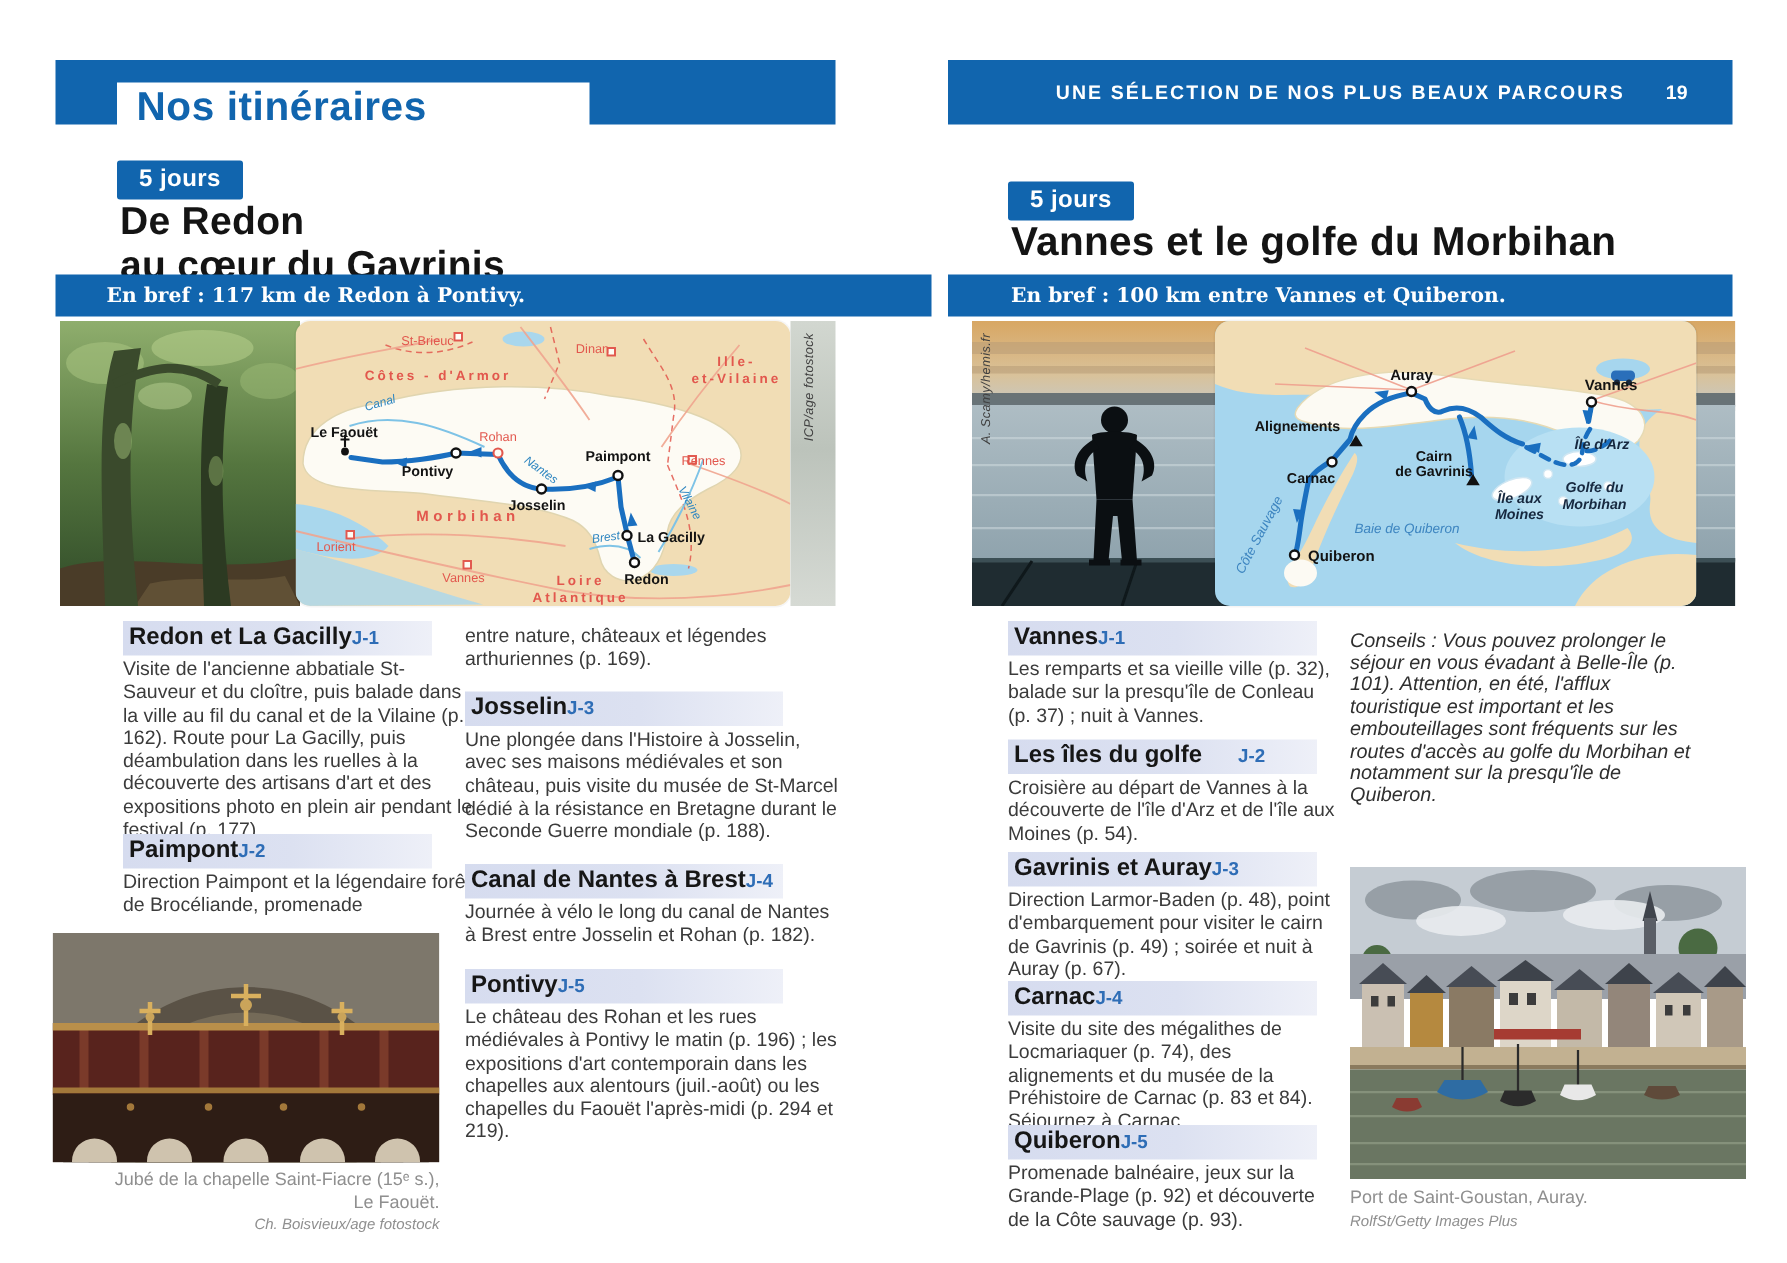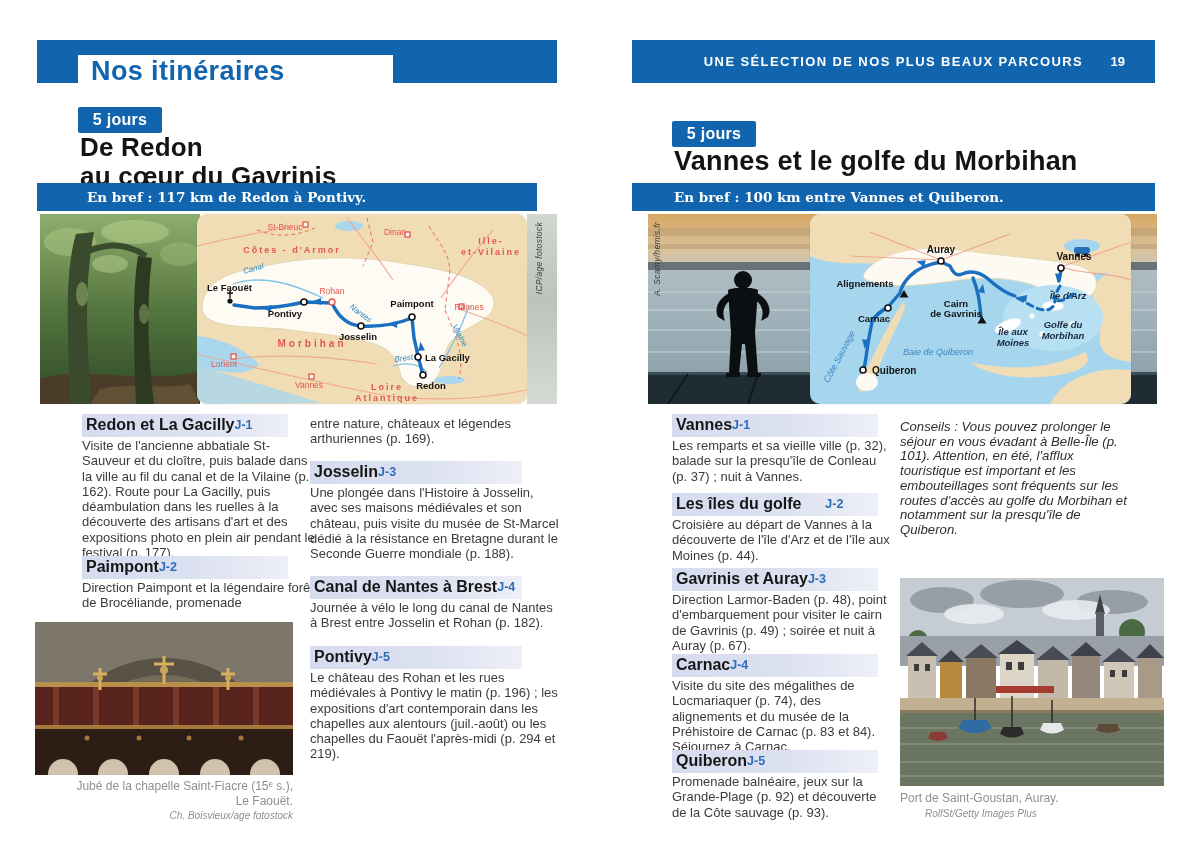--- a/index.html
+++ b/index.html
@@ -20,21 +20,21 @@
   
   .sec-head{position:absolute;display:flex;justify-content:flex-start;align-items:center;
             background:linear-gradient(90deg,#d6dcef 0%,#dce1f1 55%,#eef0f8 100%);
             padding:2px 6px 3px 4px;box-sizing:border-box;}
   .sec-title{font-size:16px;font-weight:800;color:#161616;}
   .sec-day{font-size:12.5px;font-weight:700;color:#2e6db6;}
   .sec-body{position:absolute;font-size:13px;line-height:15.3px;color:#3b3b3b;margin:0;}
   .advice{position:absolute;font-size:13.2px;line-height:14.7px;color:#2f2f2f;font-style:italic;margin:0;}
   
   .caption{position:absolute;color:#8f8f8f;font-size:12px;line-height:14.5px;}
-  .caption .credit{font-style:italic;font-size:10px;color:#8f8f8f;margin-left:25px;}
+  .caption .credit{font-style:italic;font-size:10px;color:#8f8f8f;}
   .vcredit{position:absolute;writing-mode:vertical-rl;transform:rotate(180deg);
            font-size:8.5px;font-style:italic;color:#3f3f3f;letter-spacing:.3px;}
   
   .photo{position:absolute;overflow:hidden;}
   .map{position:absolute;overflow:hidden;border-radius:10px;box-shadow:0 0 0 1px rgba(0,0,0,.04);}
   .strip{position:absolute;background:linear-gradient(180deg,#d2d7d0 0%,#bcc3bb 45%,#d6dad4 100%);}
   svg{display:block;}
   
   .m-city{font-family:"Liberation Sans",sans-serif;font-size:9.5px;font-weight:700;fill:#131313;}
   .m-city-lg{font-family:"Liberation Sans",sans-serif;font-size:10px;font-weight:700;fill:#131313;}
@@ -55,21 +55,21 @@
     <span class="banner-text">Nos itinéraires</span>
   </div>
 
   <div class="badge" style="left:78px;top:107px;width:84px;height:26px;">5 jours</div>
 
   <div class="h-title" style="left:80px;top:133px;">
     <span>De Redon</span><br>
     <span>au cœur du Gavrinis</span>
   </div>
 
-  <div class="enbref" style="left:37px;top:183px;width:500px;height:28px;padding-left:50px;box-sizing:border-box;">
+  <div class="enbref" style="left:37px;top:183px;width:584px;height:28px;padding-left:34px;box-sizing:border-box;">
     <span>En bref : 117 km de Redon à Pontivy.</span>
   </div>
 
   <div class="photo" style="left:40px;top:214px;width:160px;height:190px;">
     <svg width="160" height="190" viewBox="0 0 160 190" preserveAspectRatio="none">
       <defs>
         <linearGradient id="gf" x1="0" y1="0" x2="0" y2="1">
           <stop offset="0" stop-color="#8fae6d"></stop>
             <stop offset=".5" stop-color="#55763f"></stop>
             <stop offset="1" stop-color="#2f4a28"></stop>
@@ -410,21 +410,21 @@
   <div class="sec-head" style="left:672px;top:414px;width:206px;">
     <span class="sec-title">Vannes</span>
     <span class="sec-day">J-1</span>
   </div>
   <p class="sec-body" style="left:672px;top:438px;width:222px;">Les remparts et sa vieille ville (p. 32), balade sur la presqu'île de Conleau (p. 37) ; nuit à Vannes.</p>
 
   <div class="sec-head" style="left:672px;top:493px;width:206px;gap:24px;">
     <span class="sec-title">Les îles du golfe</span>
     <span class="sec-day">J-2</span>
   </div>
-  <p class="sec-body" style="left:672px;top:517px;width:222px;">Croisière au départ de Vannes à la découverte de l'île d'Arz et de l'île aux Moines (p. 44).</p>
+  <p class="sec-body" style="left:672px;top:517px;width:222px;">Croisière au départ de Vannes à la découverte de l'île d'Arz et de l'île aux Moines (p. 54).</p>
 
   <div class="sec-head" style="left:672px;top:568px;width:206px;">
     <span class="sec-title">Gavrinis et Auray</span>
     <span class="sec-day">J-3</span>
   </div>
   <p class="sec-body" style="left:672px;top:592px;width:222px;">Direction Larmor-Baden (p. 48), point d'embarquement pour visiter le cairn de Gavrinis (p. 49) ; soirée et nuit à Auray (p. 67).</p>
 
   <div class="sec-head" style="left:672px;top:654px;width:206px;">
     <span class="sec-title">Carnac</span>
     <span class="sec-day">J-4</span>

